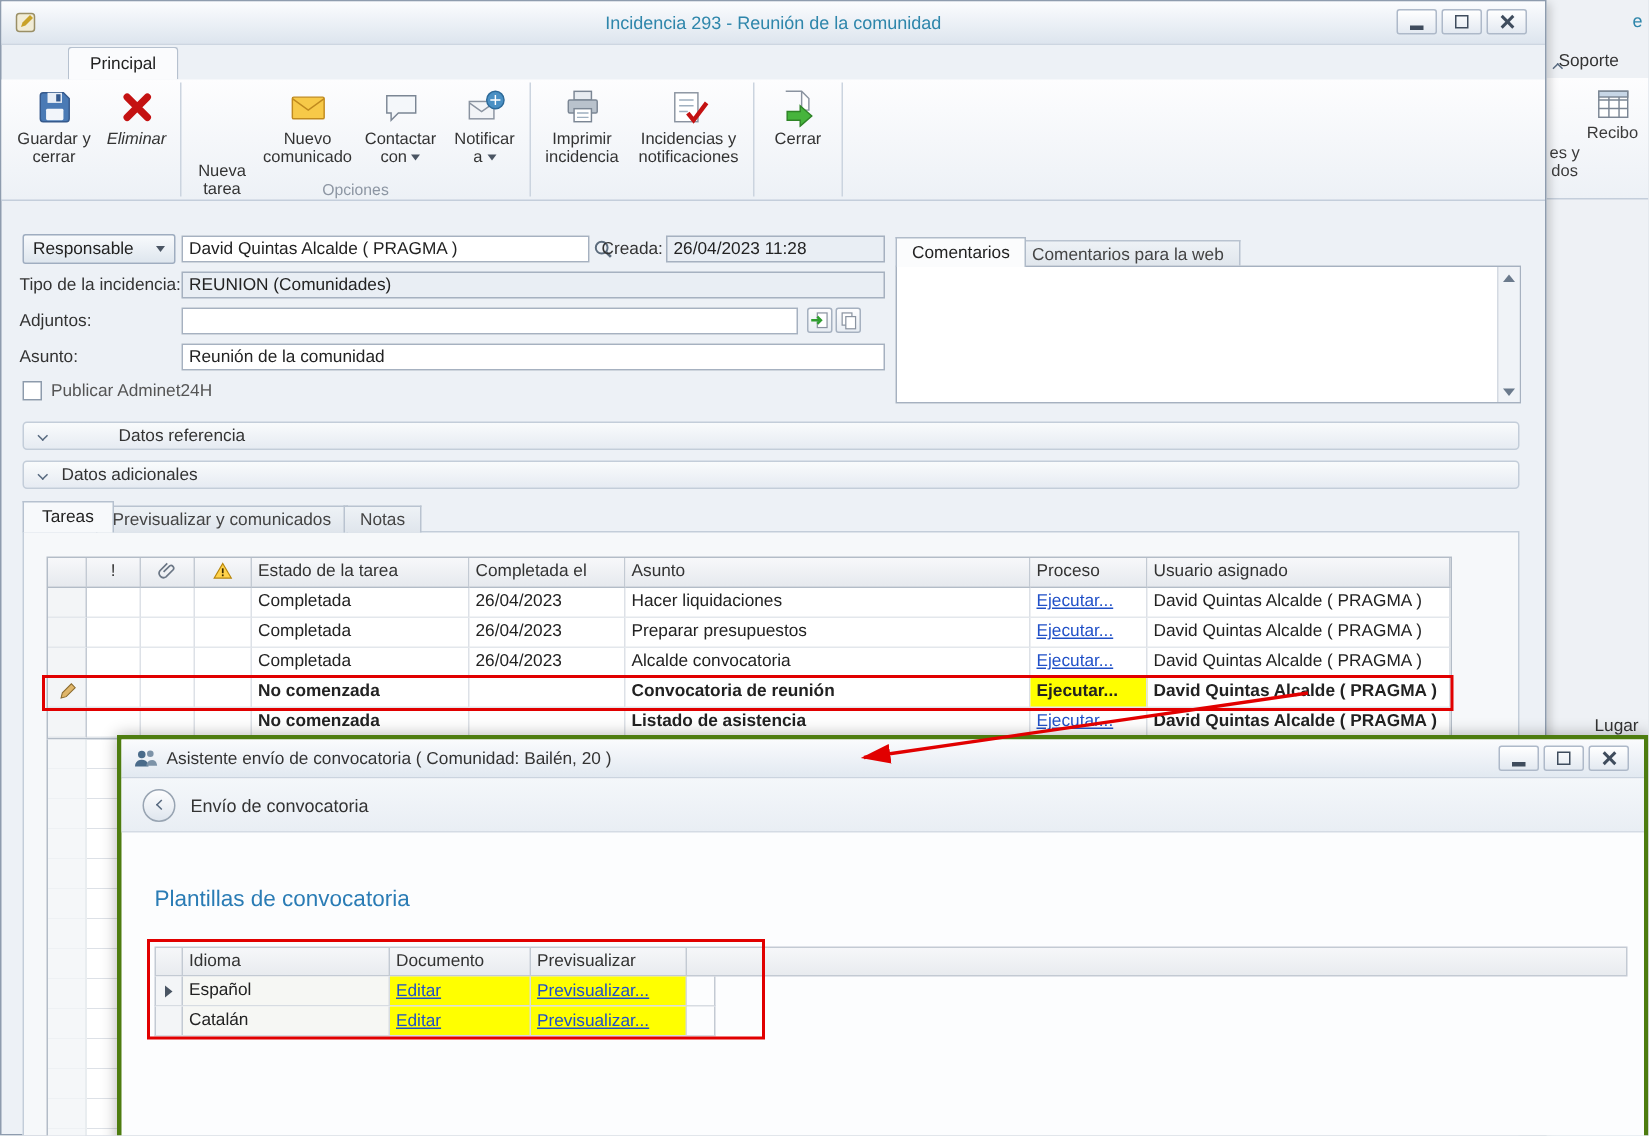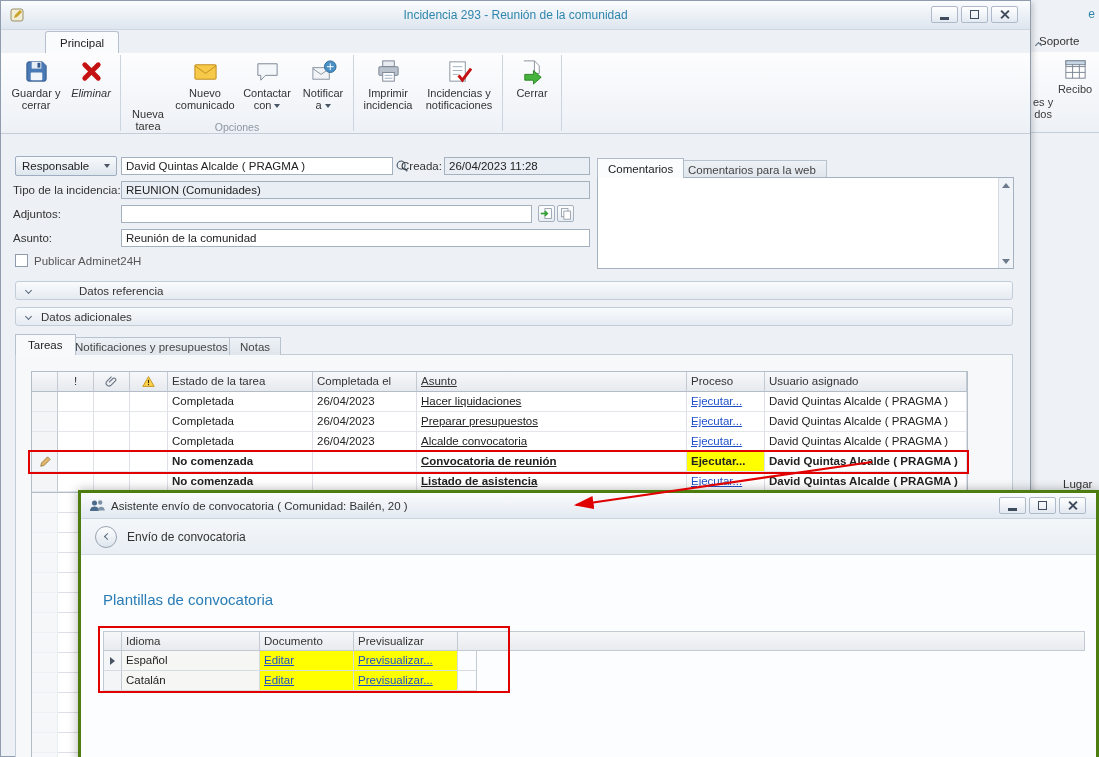--- a/index.html
+++ b/index.html
@@ -77,21 +77,21 @@
   .dtab-i2 { position:absolute; left:228px; top:336px; height:18px; padding:0 10px; display:flex; align-items:center; font-size:11.5px; color:#444; background:linear-gradient(#eef2f6,#dfe5ec); border:1px solid #b9c3d0; border-bottom:none; z-index:2; }
   .tab-panel { position:absolute; left:14px; top:353px; width:998px; height:404px; background:#f6f8fa; border:1px solid #c3cdd9; }
 
   
   .grid { position:absolute; left:30px; top:370px; background:#fff; border:1px solid #b3bcc7; }
   .grow { display:flex; height:20px; }
   .gc { border-right:1px solid #dde1e7; border-bottom:1px solid #e3e7ec; padding:0 4px; line-height:19px; font-size:11.5px; white-space:nowrap; overflow:hidden; }
   .g-head .gc { background:linear-gradient(#f7f8fa,#e6e9ee); border-right:1px solid #c3cad3; border-bottom:1px solid #b3bcc7; color:#333; }
   .c0 { width:26px; background:#f3f5f7; border-right:1px solid #c3cad3; padding:0; text-align:center; }
   .c1 { width:36px; text-align:center; } .c2 { width:36px; text-align:center; } .c3 { width:38px; text-align:center; }
-  .c4 { width:145px; } .c5 { width:104px; } .c6 { width:270px;text-decoration:underline; } .c7 { width:78px; } .c8 { width:202px; }
+  .c4 { width:145px; } .c5 { width:104px; } .c6 { width:270px; } .c7 { width:78px; } .c8 { width:202px; }
   .grow.bold .gc { font-weight:bold; }
   .lnk { color:#2050c8; text-decoration:underline; cursor:pointer; font-size:11.5px; }
   .gc.hl { background:#ffff00; }
   .gc.hl .lnk { color:#222; text-decoration:none; font-weight:bold; }
   .empty-strip { position:absolute; left:30px; top:492px; width:48px; height:265px; border-left:1px solid #b3bcc7; border-right:1px solid #dde1e7;
     background-image:linear-gradient(to right, transparent 0 25px, #c3cad3 25px 26px, transparent 26px 100%),
                      repeating-linear-gradient(to bottom, #ffffff 0 19px, #dde1e7 19px 20px);
   }
   .empty-strip-inner { position:absolute; left:0; top:0; width:26px; height:100%; background:rgba(243,245,247,.8); }
 
@@ -311,21 +311,21 @@
     <div class="secbar" style="top:280px;gap:48px;">
       <span class="chev down"></span>
       <span>Datos referencia</span>
     </div>
     <div class="secbar" style="top:306px;">
       <span class="chev down"></span>
       <span>Datos adicionales</span>
     </div>
 
     <div class="dtab-active">Tareas</div>
-    <div class="dtab-i1">Notificaciones y presupuestos</div>
+    <div class="dtab-i1">Previsualizar y comunicados</div>
     <div class="dtab-i2">Notas</div>
     <div class="tab-panel"></div>
 
     <div class="grid">
       <div class="grow g-head">
         <div class="gc c0"></div>
         <div class="gc c1">!</div>
         <div class="gc c2">
           <svg width="13" height="13" viewBox="0 0 16 16" style="vertical-align:middle">
               <path d="M5 9l5-5a2.2 2.2 0 013 3l-6 6a3.6 3.6 0 01-5-5l6-6" fill="none" stroke="#6b7685" stroke-width="1.4"></path>

